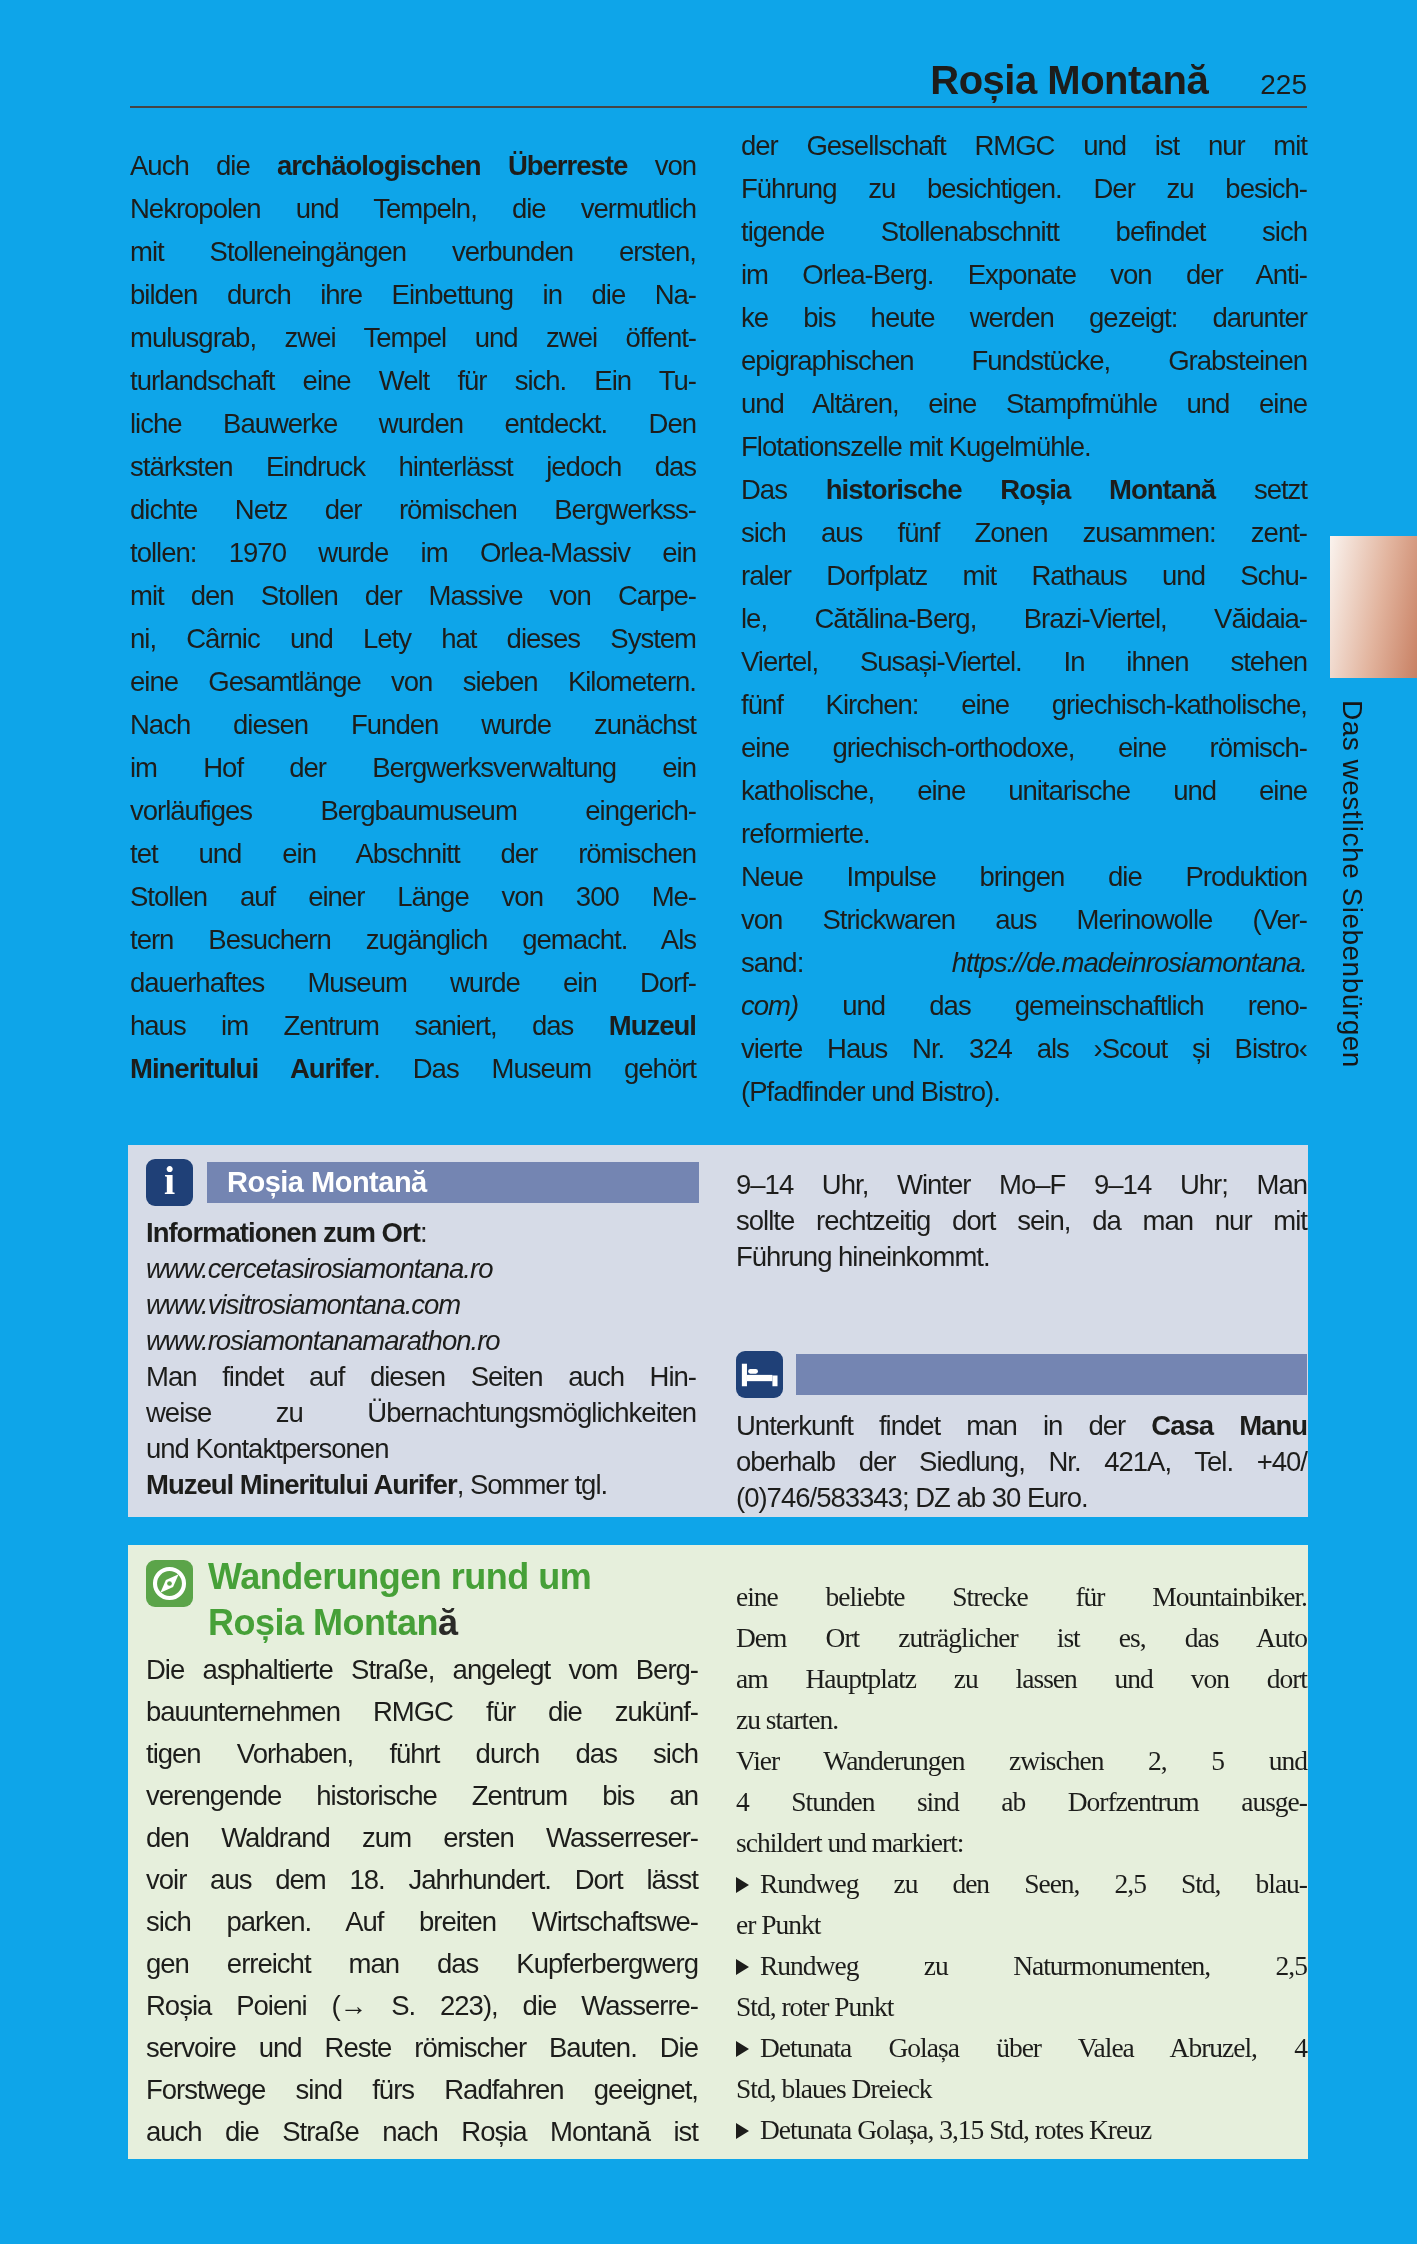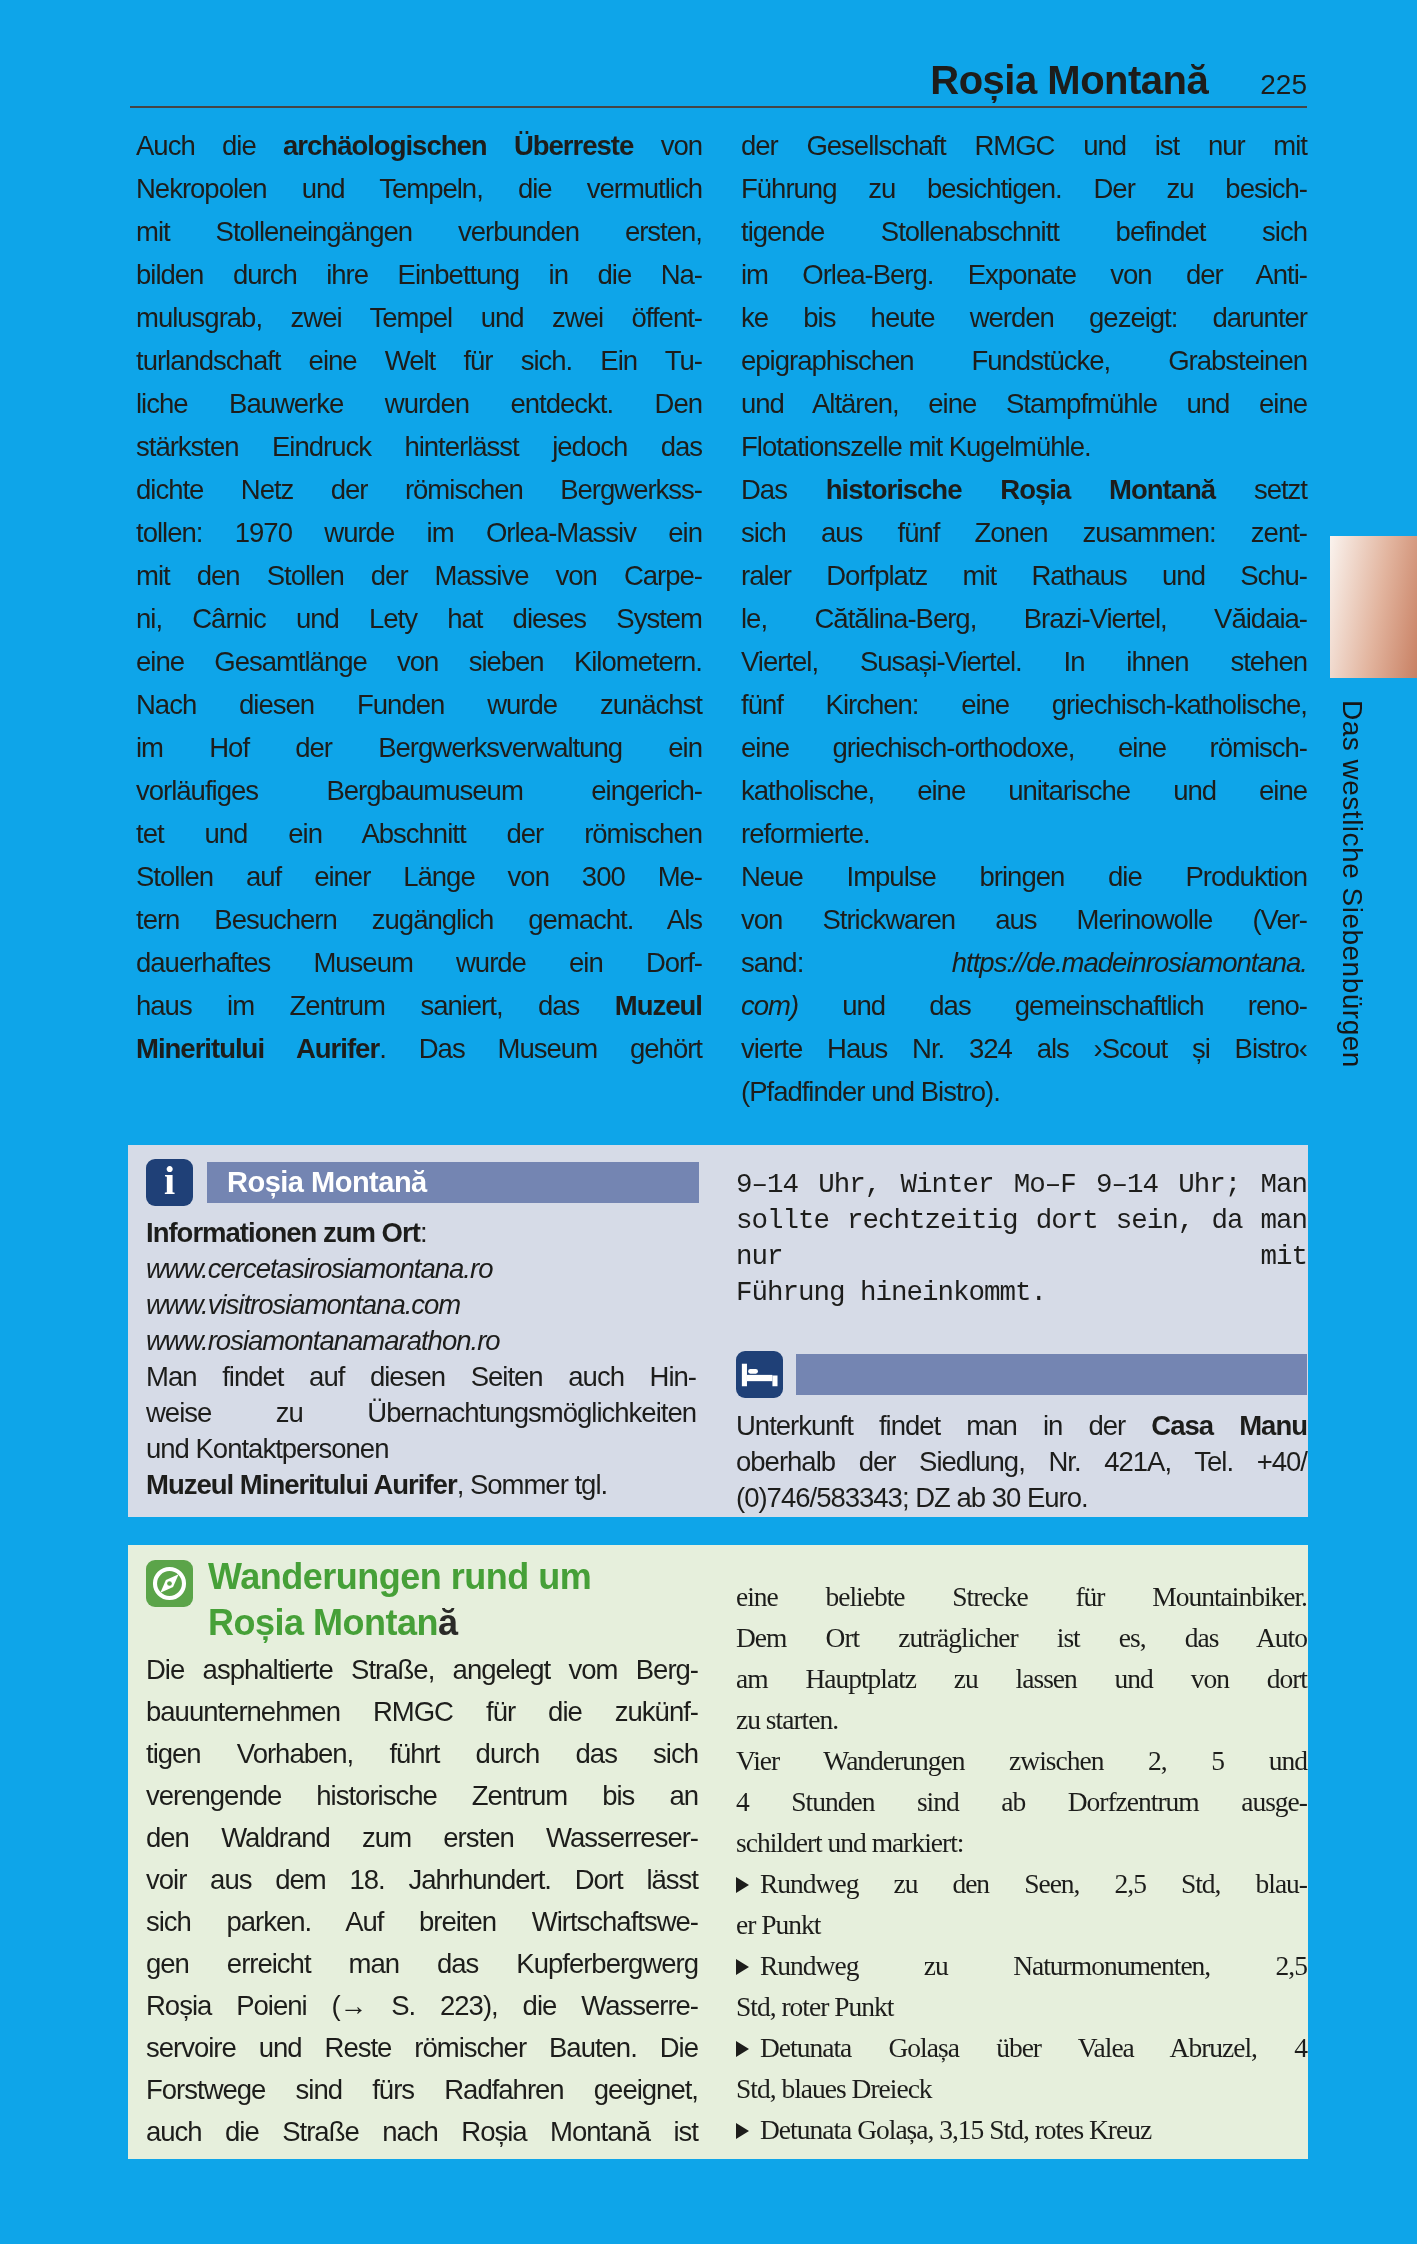--- a/index.html
+++ b/index.html
@@ -11,36 +11,36 @@
   
   #page-header{position:absolute;top:58px;left:130px;width:1177px;height:46px;
     display:flex;justify-content:flex-end;align-items:baseline;gap:52px;}
   #page-header .ptitle{font-size:40px;font-weight:700;letter-spacing:-0.5px;}
   #page-header .pnum{font-size:28px;font-weight:400;}
   #header-rule{position:absolute;top:106px;left:130px;width:1177px;height:2px;background:#454545;}
   
   .lines .line{text-align:justify;text-align-last:justify;white-space:normal;}
   .lines .line.flush{text-align-last:left;}
   .bodycol{position:absolute;top:124px;width:566px;font-size:27.5px;line-height:43px;letter-spacing:-1px;}
-  #col-left{left:136px;}
+  #col-left{left:130px;margin-top:20px;}
   #col-right{left:741px;}
   em{font-style:italic;}
   strong{font-weight:700;}
   .tri{display:inline-block;width:0;height:0;border-left:13px solid #1d1d1b;
     border-top:8px solid transparent;border-bottom:8px solid transparent;margin-right:11px;}
   
   #info-box{position:absolute;left:128px;top:1145px;width:1180px;height:372px;background:#d6dbe7;}
   #info-box .boxlines{position:absolute;font-size:27.5px;line-height:36px;letter-spacing:-1px;}
   #info-head-icon{position:absolute;left:18px;top:14px;width:47px;height:47px;border-radius:9px;
     background:#1f4077;color:#ffffff;font-family:"Liberation Serif","DejaVu Serif",serif;
     font-weight:700;font-size:40px;text-align:center;line-height:44px;}
   #info-head-bar{position:absolute;left:79px;top:17px;width:492px;height:41px;background:#7485b2;
     color:#ffffff;font-weight:700;font-size:29px;line-height:41px;padding-left:20px;box-sizing:border-box;letter-spacing:-0.5px;}
   #info-left-lines{left:18px;top:70px;width:550px;}
-  #info-right-top{left:608px;top:22px;width:571px;font-family:Liberation Mono, monospace;}
+  #info-right-top{left:608px;top:22px;width:571px;}
   #bed-icon{position:absolute;left:608px;top:206px;width:47px;height:47px;border-radius:9px;background:#1f4077;}
   #bed-bar{position:absolute;left:668px;top:209px;width:511px;height:41px;background:#7485b2;}
   #info-right-bottom{left:608px;top:263px;width:571px;}
   
   #hike-box{position:absolute;left:128px;top:1545px;width:1180px;height:614px;background:#e6efdc;}
   #hike-icon{position:absolute;left:18px;top:15px;width:47px;height:47px;border-radius:9px;background:#5ba449;}
   #hike-title{position:absolute;left:80px;top:9px;width:520px;font-size:36px;font-weight:700;
     line-height:46px;color:#46a038;letter-spacing:-0.5px;}
   #hike-title .dark{color:#2a2a28;}
   #hike-box .boxlines{position:absolute;font-size:27.5px;line-height:42px;letter-spacing:-1px;}

